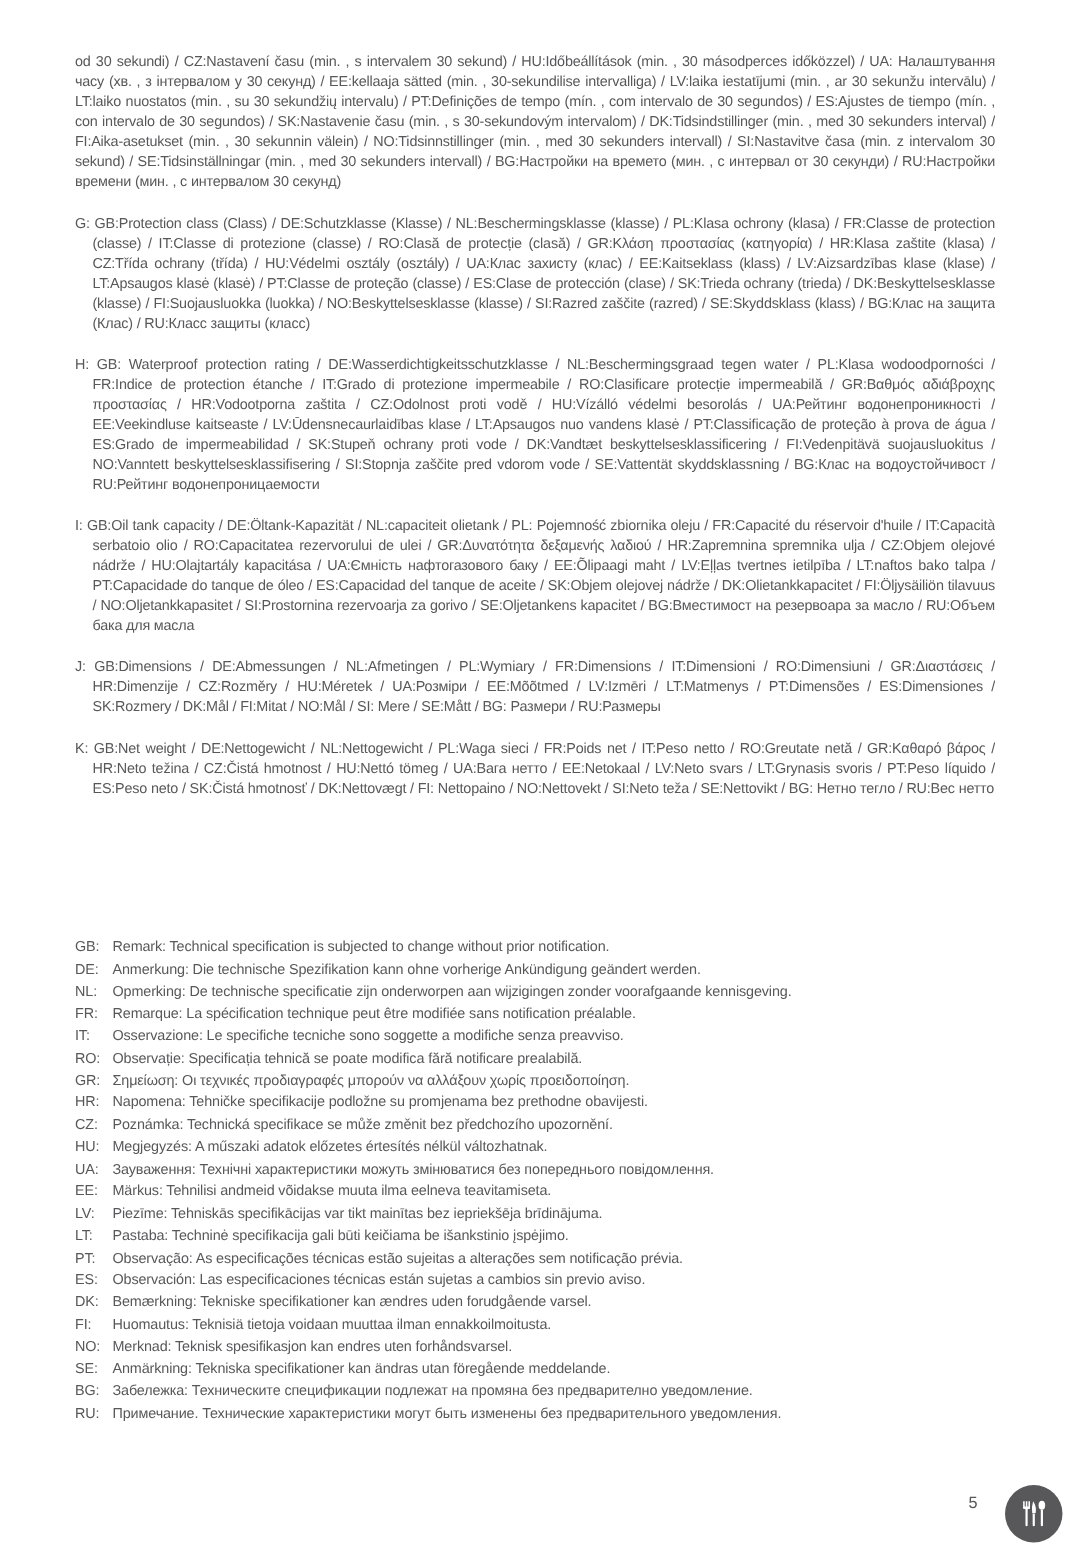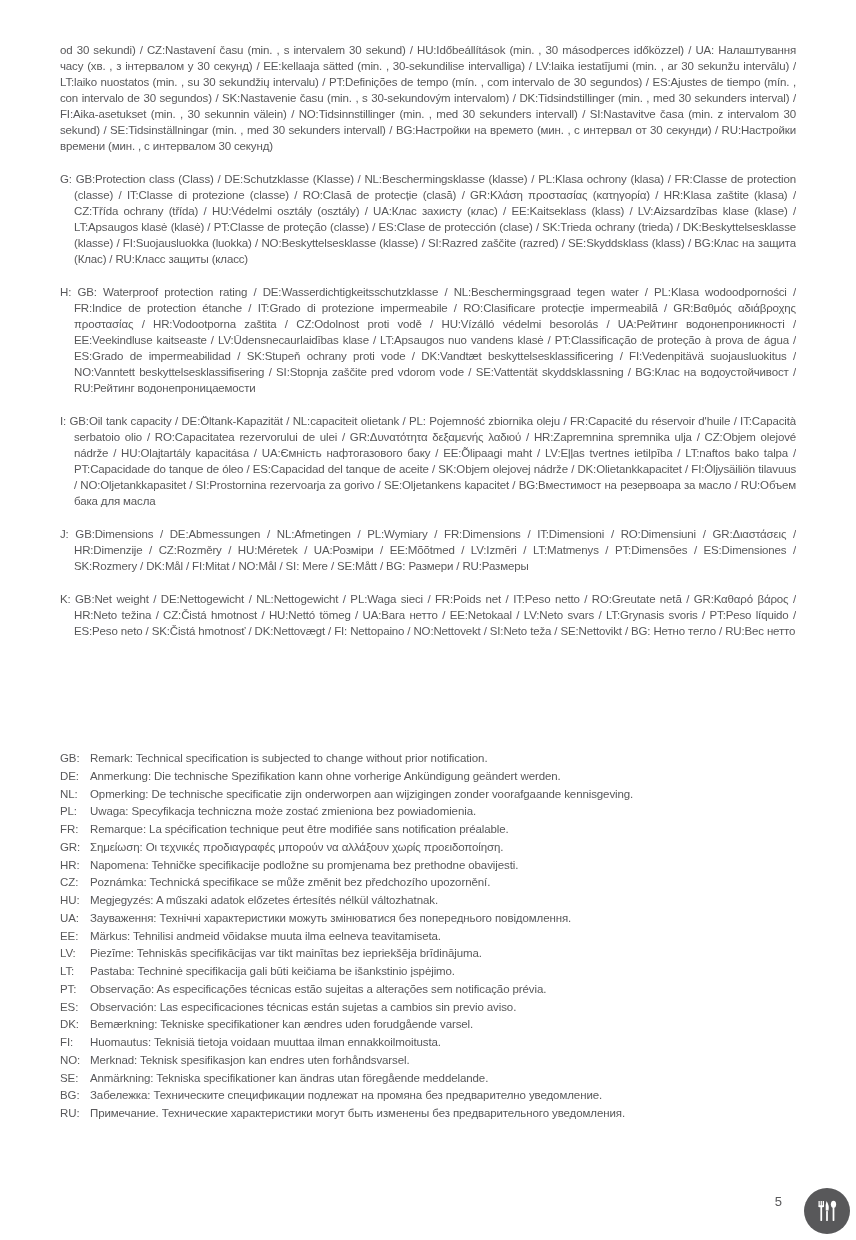--- a/index.html
+++ b/index.html
@@ -91,25 +91,26 @@
 </div>
 
 <div class="remarks">
 
     <p class="remark"><span class="code">GB:</span><span>Remark: Technical specification is subjected to change without prior notification.</span></p>
 
     <p class="remark"><span class="code">DE:</span><span>Anmerkung: Die technische Spezifikation kann ohne vorherige Ankündigung geändert werden.</span></p>
 
     <p class="remark"><span class="code">NL:</span><span>Opmerking: De technische specificatie zijn onderworpen aan wijzigingen zonder voorafgaande kennisgeving.</span></p>
 
-    <p class="remark"><span class="code">PL:</span><span>Uwaga: Specyfikacja techniczna może zostać zmieniona bez powiadomienia.</span></p>
 
     <p class="remark"><span class="code">FR:</span><span>Remarque: La spécification technique peut être modifiée sans notification préalable.</span></p>
 
+    <p class="remark"><span class="code">IT:</span><span>Osservazione: Le specifiche tecniche sono soggette a modifiche senza preavviso.</span></p>
 
+    <p class="remark"><span class="code">RO:</span><span>Observație: Specificația tehnică se poate modifica fără notificare prealabilă.</span></p>
 
     <p class="remark"><span class="code">GR:</span><span>Σημείωση: Οι τεχνικές προδιαγραφές μπορούν να αλλάξουν χωρίς προειδοποίηση.</span></p>
 
     <p class="remark"><span class="code">HR:</span><span>Napomena: Tehničke specifikacije podložne su promjenama bez prethodne obavijesti.</span></p>
 
     <p class="remark"><span class="code">CZ:</span><span>Poznámka: Technická specifikace se může změnit bez předchozího upozornění.</span></p>
 
     <p class="remark"><span class="code">HU:</span><span>Megjegyzés: A műszaki adatok előzetes értesítés nélkül változhatnak.</span></p>
 
     <p class="remark"><span class="code">UA:</span><span>Зауваження: Технічні характеристики можуть змінюватися без попереднього повідомлення.</span></p>

